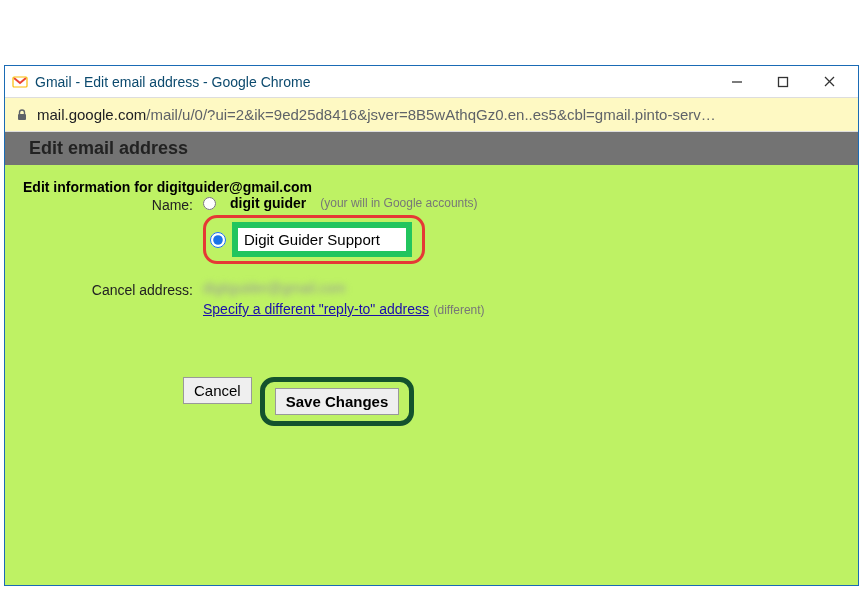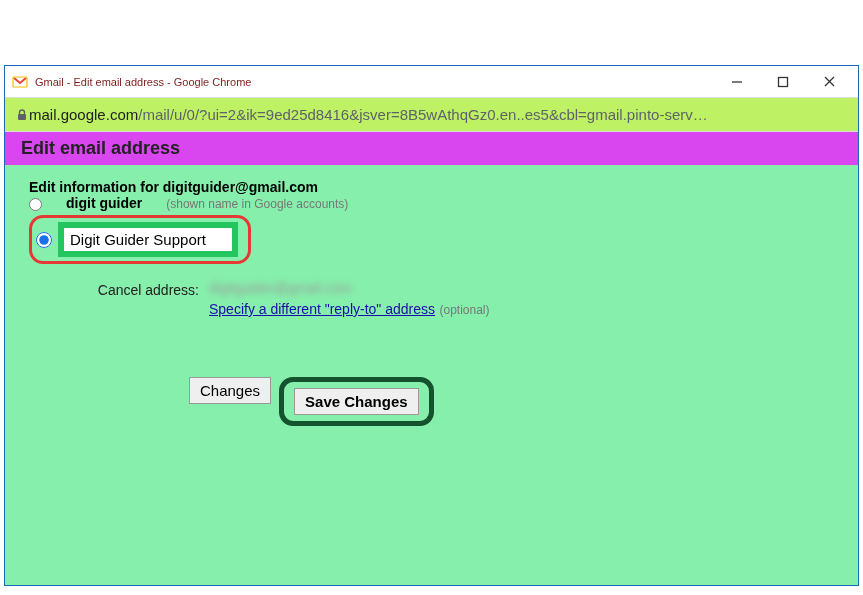--- a/index.html
+++ b/index.html
@@ -27,70 +27,70 @@
     border-bottom: 1px solid #ddd;
   }
   .titlebar-icon {
     width: 18px; height: 18px;
     display: inline-flex;
     align-items: center; justify-content: center;
     margin-right: 6px;
   }
   .titlebar-title {
     flex: 1;
-    font-size: 11px;
-    color: #7f1d1d;
+    font-size: 14px;
+    color: #0c4a6e;
   }
   .window-controls {
     display: flex;
     gap: 0;
   }
   .win-btn {
     width: 46px; height: 30px;
     display: inline-flex;
     align-items: center;
     justify-content: center;
     font-size: 14px;
     color: #333;
     cursor: pointer;
   }
   .win-btn.close { font-size: 16px; }
   .addressbar {
     display: flex;
     align-items: center;
     height: 34px;
-    background: #bef264;
+    background: #fef9c3;
     padding: 0 10px;
     border-bottom: 1px solid #ddd;
-    gap: 0;
+    gap: 8px;
   }
   .lock-icon { color: #5f6368; display: inline-flex; }
   .url-text {
     font-size: 15px;
     color: #5f6368;
     white-space: nowrap;
     overflow: hidden;
   }
   .url-host { color: #202124; }
   .content-area {
     min-height: 450px;
     background: #fff;
   }
   .page-header {
-    background: #d946ef;
-    padding: 6px 16px;
+    background: #737373;
+    padding: 6px 24px;
   }
   .page-header h1 {
     font-size: 18px;
     font-weight: bold;
     color: #222;
   }
   .page-body {
-    background: #86efac;
-    padding: 14px 18px 30px 24px;
+    background: #bef264;
+    padding: 14px 18px 30px 18px;
     min-height: 420px;
   }
   .info-heading {
     font-size: 14px;
     font-weight: bold;
   }
   .info-sub {
     font-size: 12px;
     color: #555;
     margin-bottom: 18px;
@@ -106,22 +106,22 @@
     padding-right: 10px;
     font-size: 14px;
     color: #222;
     padding-top: 2px;
   }
   .field-col {
     flex: 1;
   }
   .radio-line {
     display: flex;
-    align-items: flex-end;
-    gap: 24px;
+    align-items: center;
+    gap: 14px;
     font-size: 14px;
     margin-bottom: 4px;
   }
   .radio-hint {
     font-size: 12px;
     color: #777;
   }
   .custom-name-wrap {
     display: inline-flex;
     align-items: center;
@@ -226,48 +226,49 @@
 
   <div class="content-area">
     <div class="page-header">
       <h1>Edit email address</h1>
     </div>
     <div class="page-body">
 
       <div class="info-heading">Edit information for digitguider@gmail.com</div>
 
       <div class="form-row">
+        <div class="label-col">Name:</div>
         <div class="field-col">
           <div class="radio-line">
             <input type="radio" name="nm" style="">
             <b>digit guider</b>
-            <span class="radio-hint">(shown name in Google accounts)</span>
+            <span class="radio-hint">(your will in Google accounts)</span>
           </div>
           <div class="radio-line">
             <span class="custom-name-wrap">
               <input type="radio" name="nm" checked="" style="">
               <input type="text" class="name-input" value="Digit Guider Support" style="">
             </span>
           </div>
         </div>
       </div>
 
       <div class="form-row" style="margin-top:12px">
         <div class="label-col">Cancel address:</div>
         <div class="field-col">
           <div class="email-value">digitguider@gmail.com</div>
           <div style="margin-top:4px">
             <span class="reply-link">Specify a different "reply-to" address</span>
-            <span class="optional-hint">(optional)</span>
+            <span class="optional-hint">(different)</span>
           </div>
         </div>
       </div>
 
       <div class="button-row">
-        <button class="btn">Changes</button>
+        <button class="btn">Cancel</button>
         <span class="save-wrap">
           <button class="btn save">Save Changes</button>
         </span>
       </div>
 
     </div>
   </div>
 
 </div>
 

